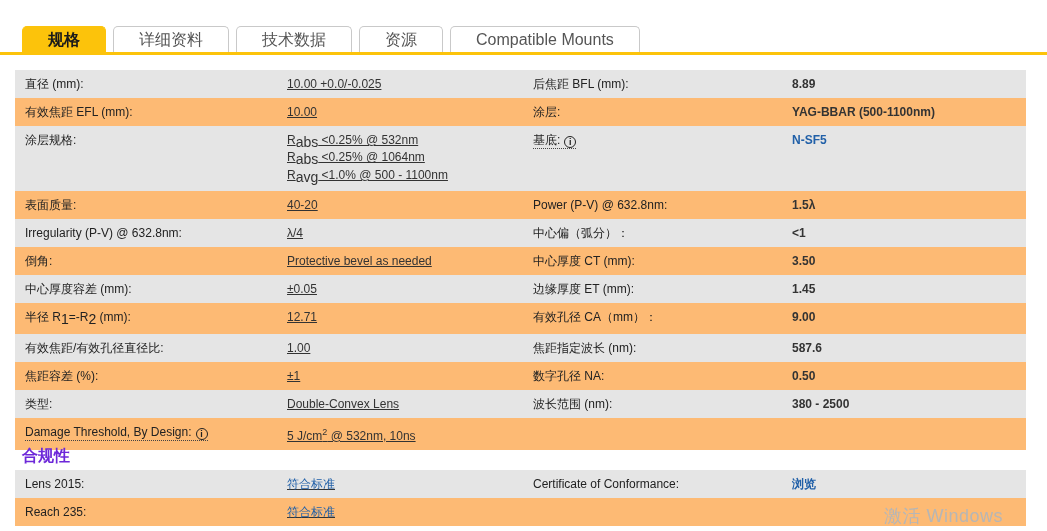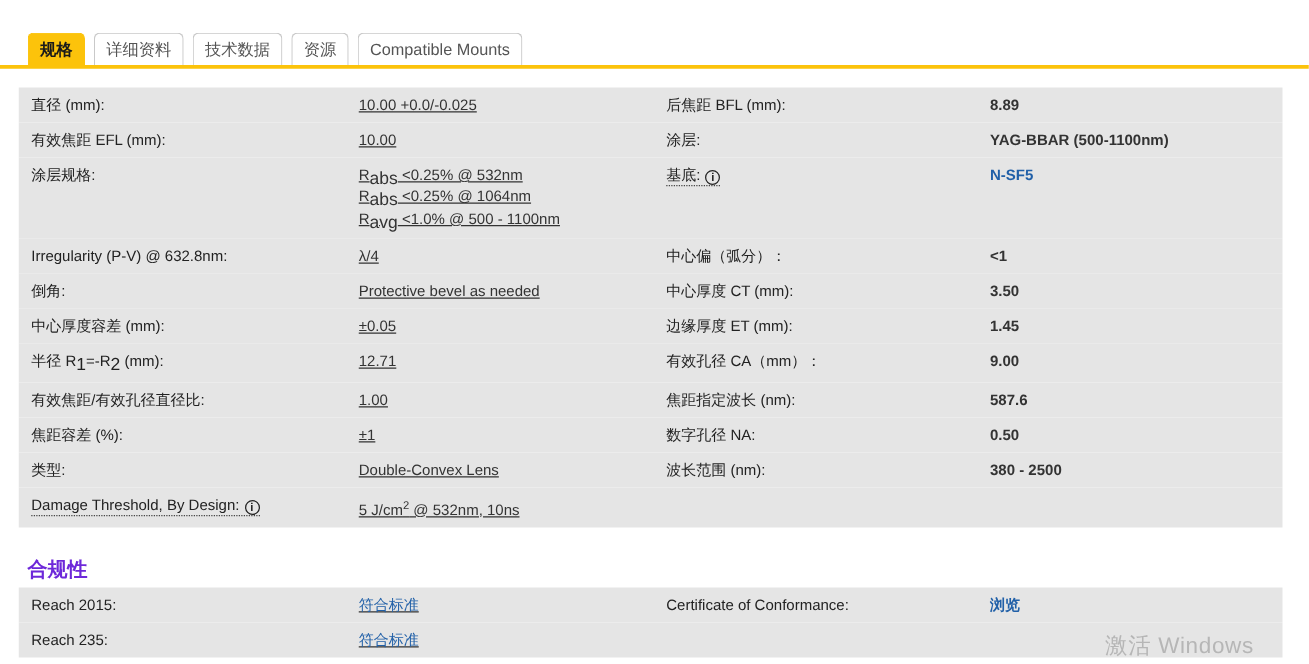--- a/index.html
+++ b/index.html
@@ -8,34 +8,34 @@
     font-family: "Liberation Sans", "DejaVu Sans", sans-serif;
     background: #ffffff;
     position: relative;
     overflow: hidden;
     color: #333;
   }
 
   
   .tabbar { position: absolute; top: 26px; left: 22px; display: flex; align-items: flex-end; gap: 7px; z-index: 2; }
   .tab {
-    height: 26px; line-height: 25px; padding: 0 9px;
-    font-size: 13px; color: #555; background: #fff;
+    height: 26px; line-height: 25px; padding: 0 25px;
+    font-size: 16px; color: #555; background: #fff;
     border: 1px solid #c9c9c9; border-bottom: none;
     border-radius: 5px 5px 0 0; cursor: pointer; white-space: nowrap;
   }
   .tab.active {
     background: #fcc30b; border-color: #fcc30b;
     color: #1a1a1a; font-weight: bold;
   }
   .tab-underline { position: absolute; top: 52px; left: 0; width: 1047px; height: 3px; background: #fcc30b; }
 
   
   .spec-table { position: absolute; top: 70px; left: 15px; width: 1011px; font-size: 12px; }
-  .trow { display: flex; background: #e5e5e5; }
+  .trow { display: flex; background: #fdba74; }
   .trow.alt { background: #e5e5e5; }
   .c { padding: 7px 10px 6px 10px; line-height: 15px; }
   .l1 { width: 262px; color: #222; }
   .v1 { width: 246px; text-decoration: underline; }
   .l2 { width: 259px; color: #222; }
   .v2 { flex: 1; font-weight: bold; }
   sub { font-size: 14px; }
   sup { font-size: 9px; }
 
   a.link { color: #2160a8; text-decoration: none; cursor: pointer; }
@@ -93,20 +93,26 @@
     <div class="c l1">涂层规格:</div>
     <div class="c v1">R<sub>abs</sub> &lt;0.25% @ 532nm<br>R<sub>abs</sub> &lt;0.25% @ 1064nm<br>R<sub>avg</sub> &lt;1.0% @ 500 - 1100nm</div>
     <div class="c l2">
       <span class="dotted"><span>基底:</span><span class="info-icon">i</span></span>
     </div>
     <div class="c v2">
       <a class="link">N-SF5</a>
     </div>
   </div>
 
+  <div class="trow">
+    <div class="c l1">表面质量:</div>
+    <div class="c v1">40-20</div>
+    <div class="c l2">Power (P-V) @ 632.8nm:</div>
+    <div class="c v2">1.5λ</div>
+  </div>
 
   <div class="trow alt">
     <div class="c l1">Irregularity (P-V) @ 632.8nm:</div>
     <div class="c v1">λ/4</div>
     <div class="c l2">中心偏（弧分）：</div>
     <div class="c v2">&lt;1</div>
   </div>
 
   <div class="trow">
     <div class="c l1">倒角:</div>
@@ -158,21 +164,21 @@
     <div class="c l2"></div>
     <div class="c v2"></div>
   </div>
 
 </div>
 
 <div class="compliance-heading">合规性</div>
 
 <div class="compliance-table">
   <div class="trow alt">
-    <div class="c l1">Reach 2015:</div>
+    <div class="c l1">Lens 2015:</div>
     <div class="c v1">
       <a class="link">符合标准</a>
     </div>
     <div class="c l2">Certificate of Conformance:</div>
     <div class="c v2">
       <a class="link">浏览</a>
     </div>
   </div>
   <div class="trow">
     <div class="c l1">Reach 235:</div>

